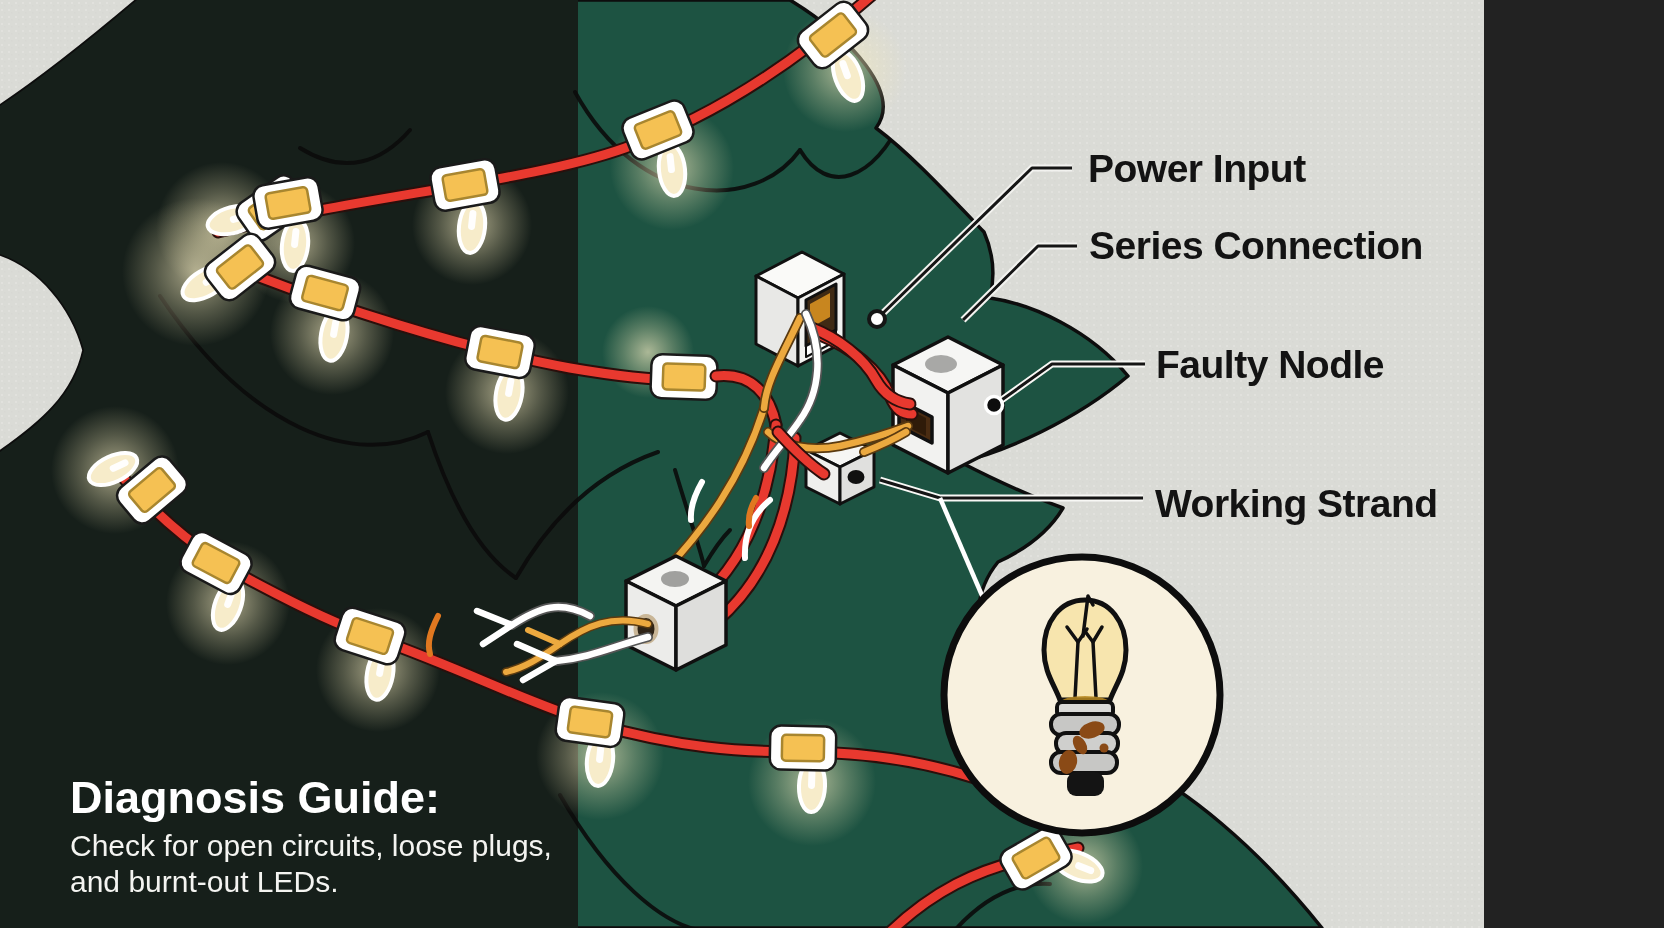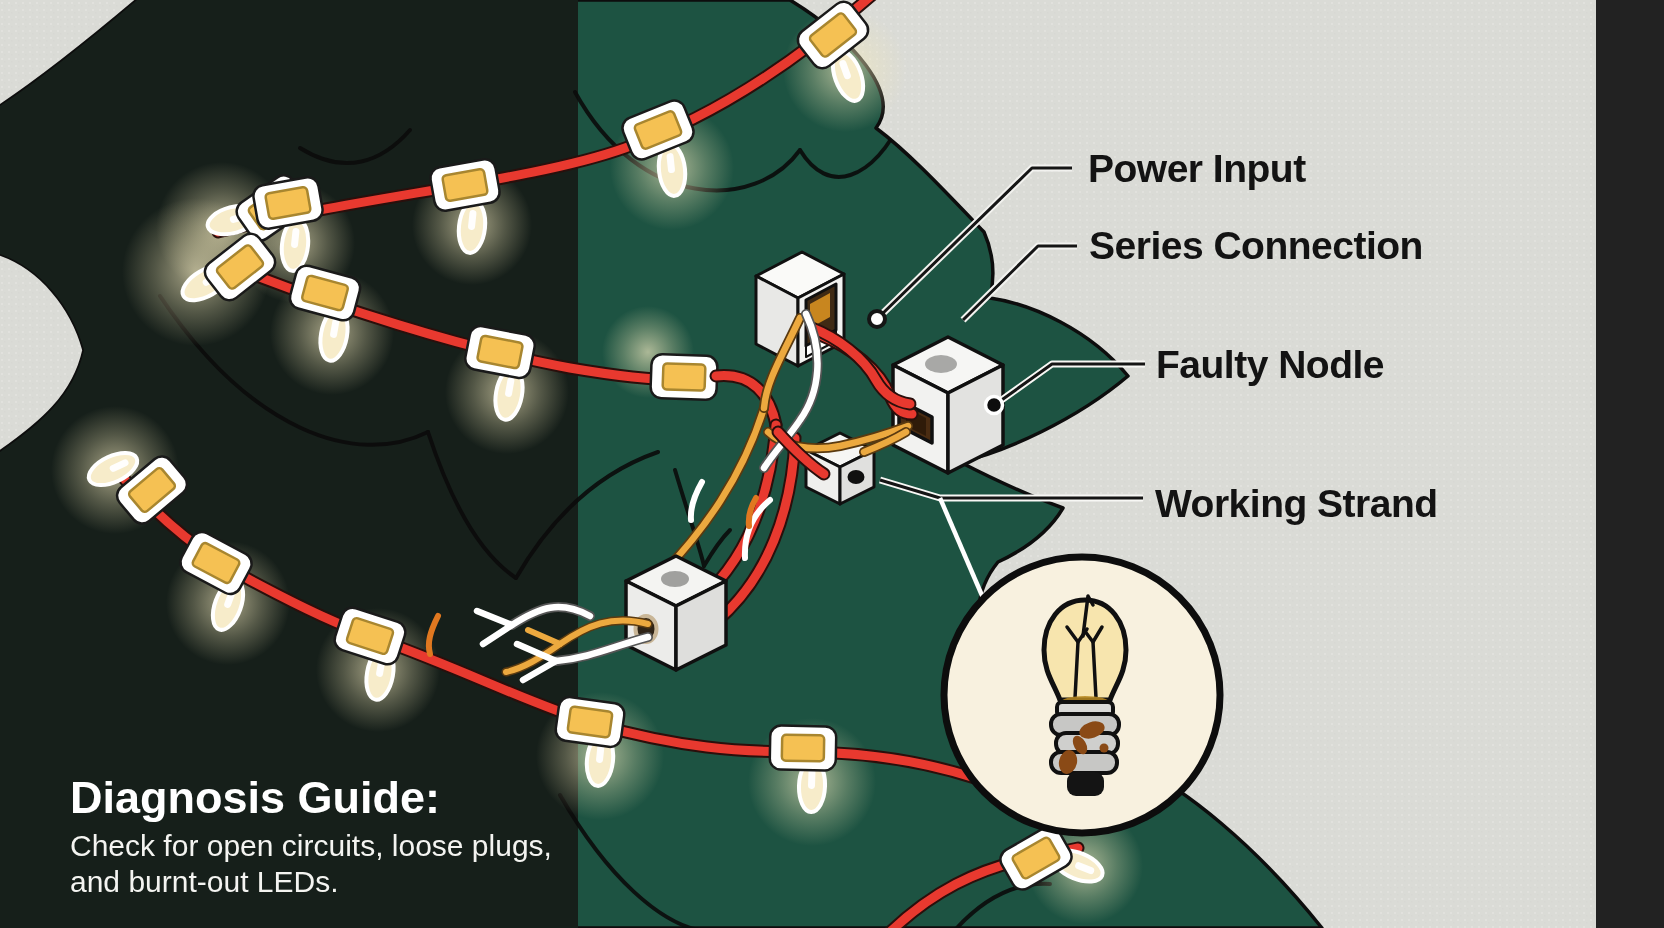--- a/index.html
+++ b/index.html
@@ -1,16 +1,16 @@
 <!DOCTYPE html>
 <html><head>
 <meta charset="utf-8">
 <style>
   html,body{margin:0;padding:0;background:#222;}
-  #stage{position:relative;width:1596px;height:928px;overflow:hidden;background:#dadbd6;
+  #stage{position:relative;width:1484px;height:928px;overflow:hidden;background:#dadbd6;
          font-family:"Liberation Sans", sans-serif;}
   svg{position:absolute;left:0;top:0;display:block;}
   text{font-family:"Liberation Sans", sans-serif;}
   .callout{font-size:39px;font-weight:700;fill:#131313;letter-spacing:-0.5px;}
   .guide-h{font-size:45px;font-weight:700;fill:#ffffff;}
   .guide-b{font-size:30px;font-weight:400;fill:#f4f4f1;}
 </style>
 </head>
 <body>
 

